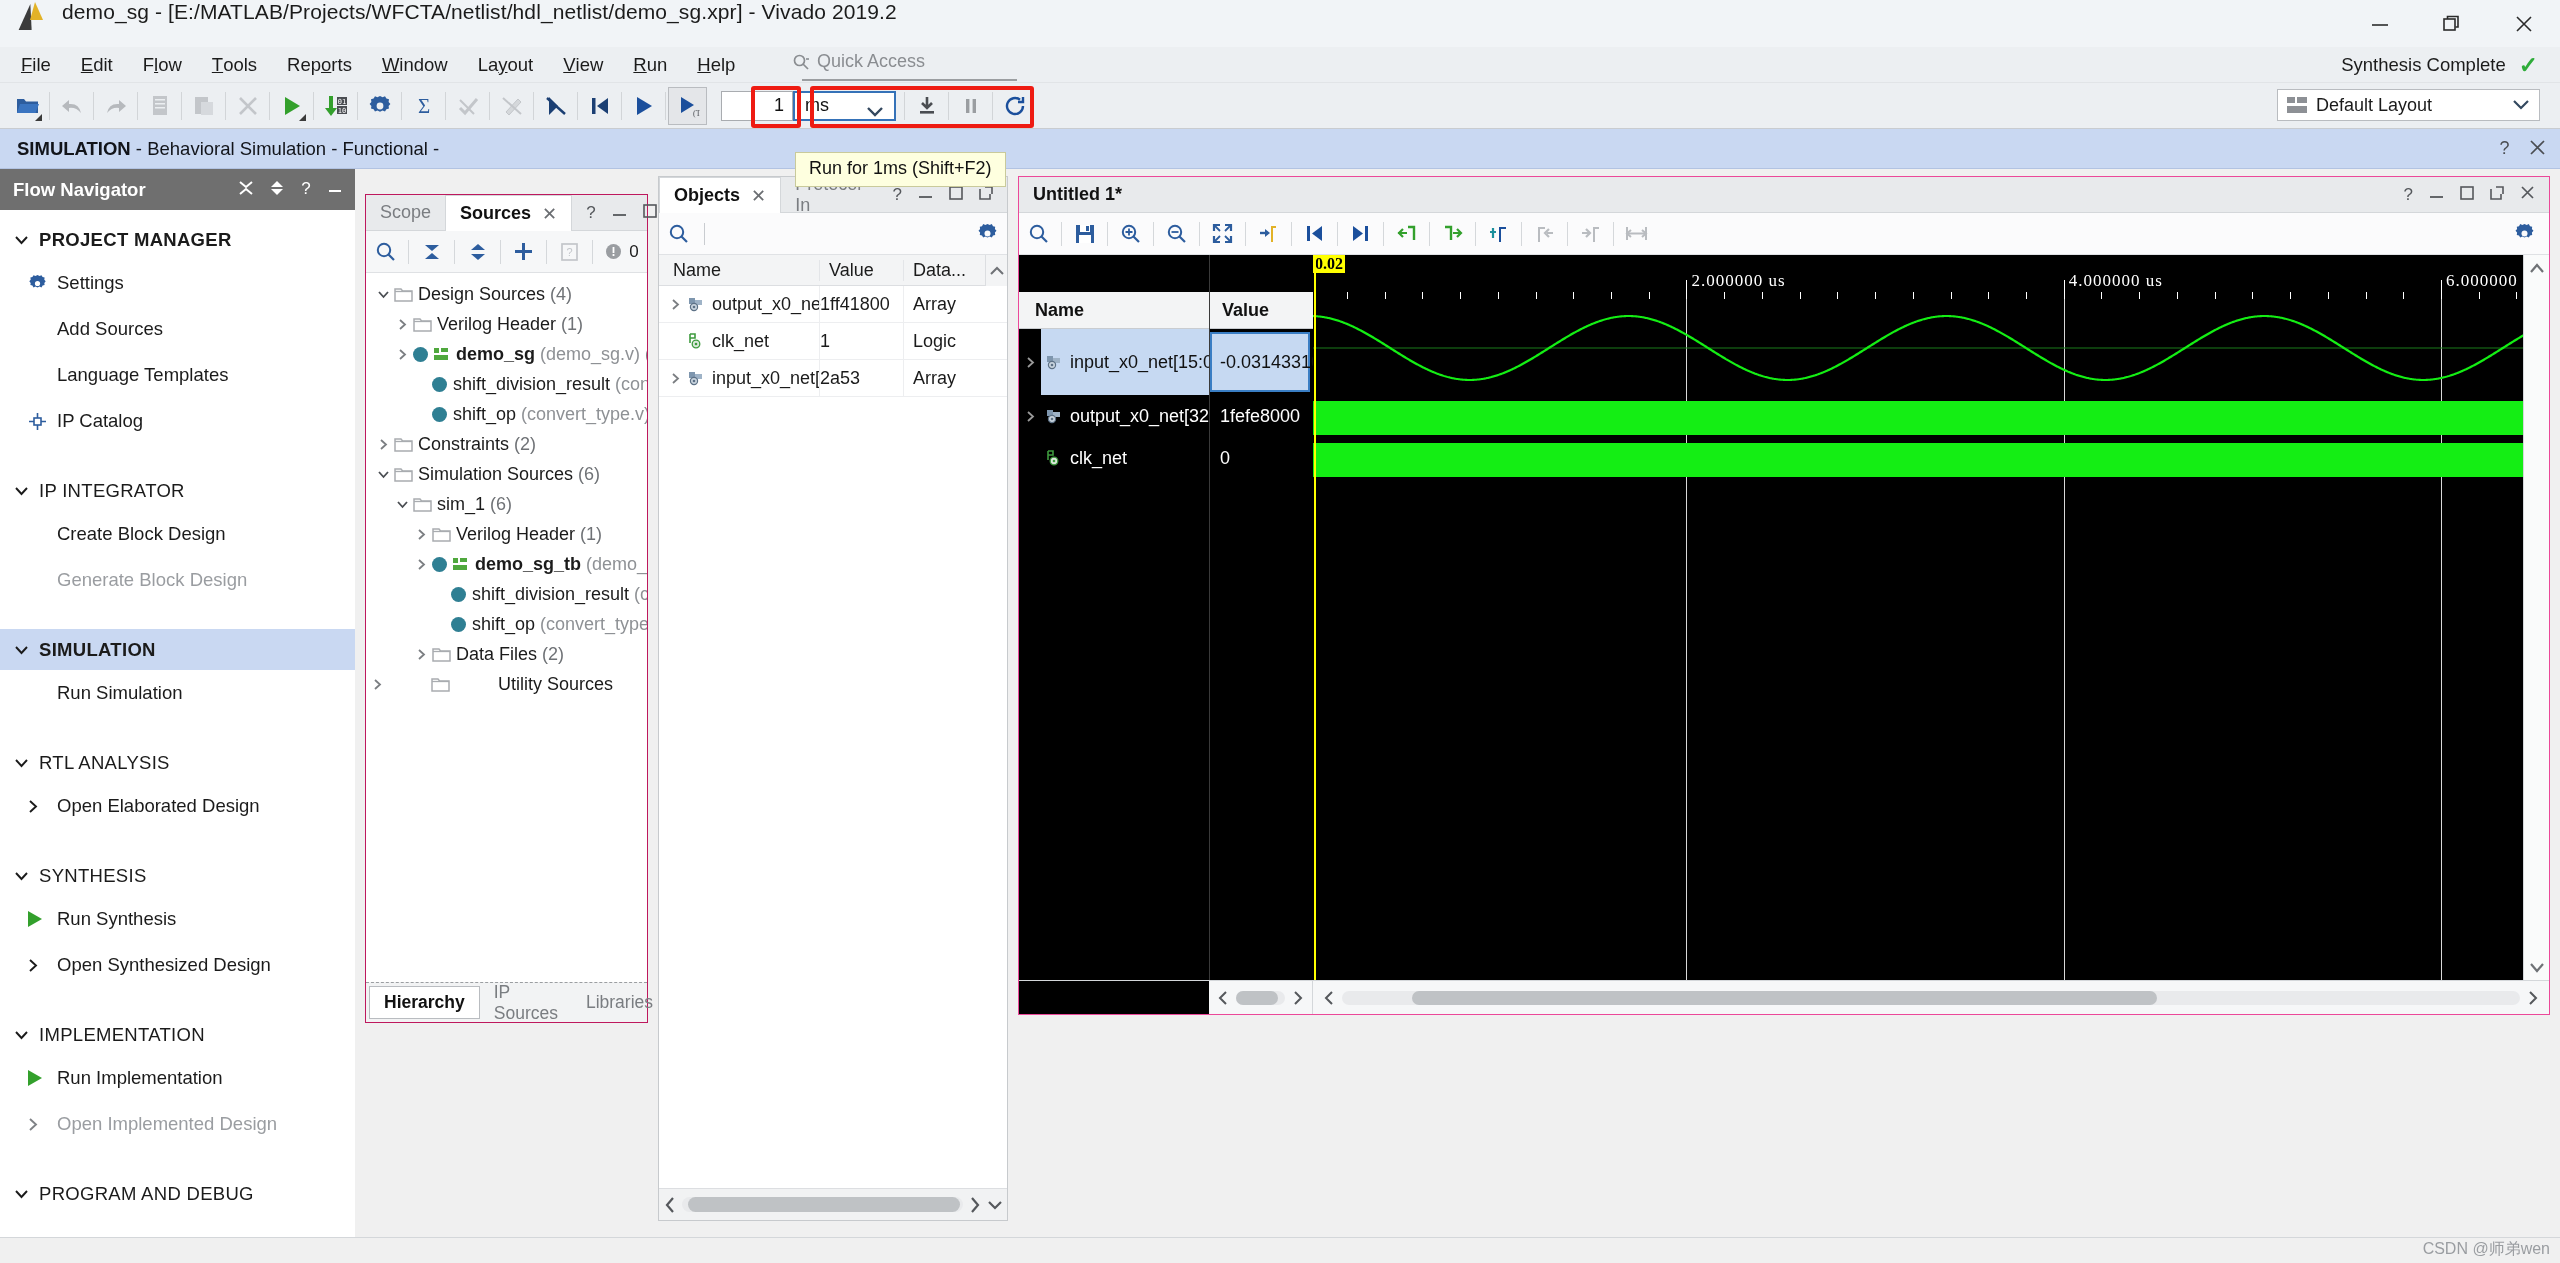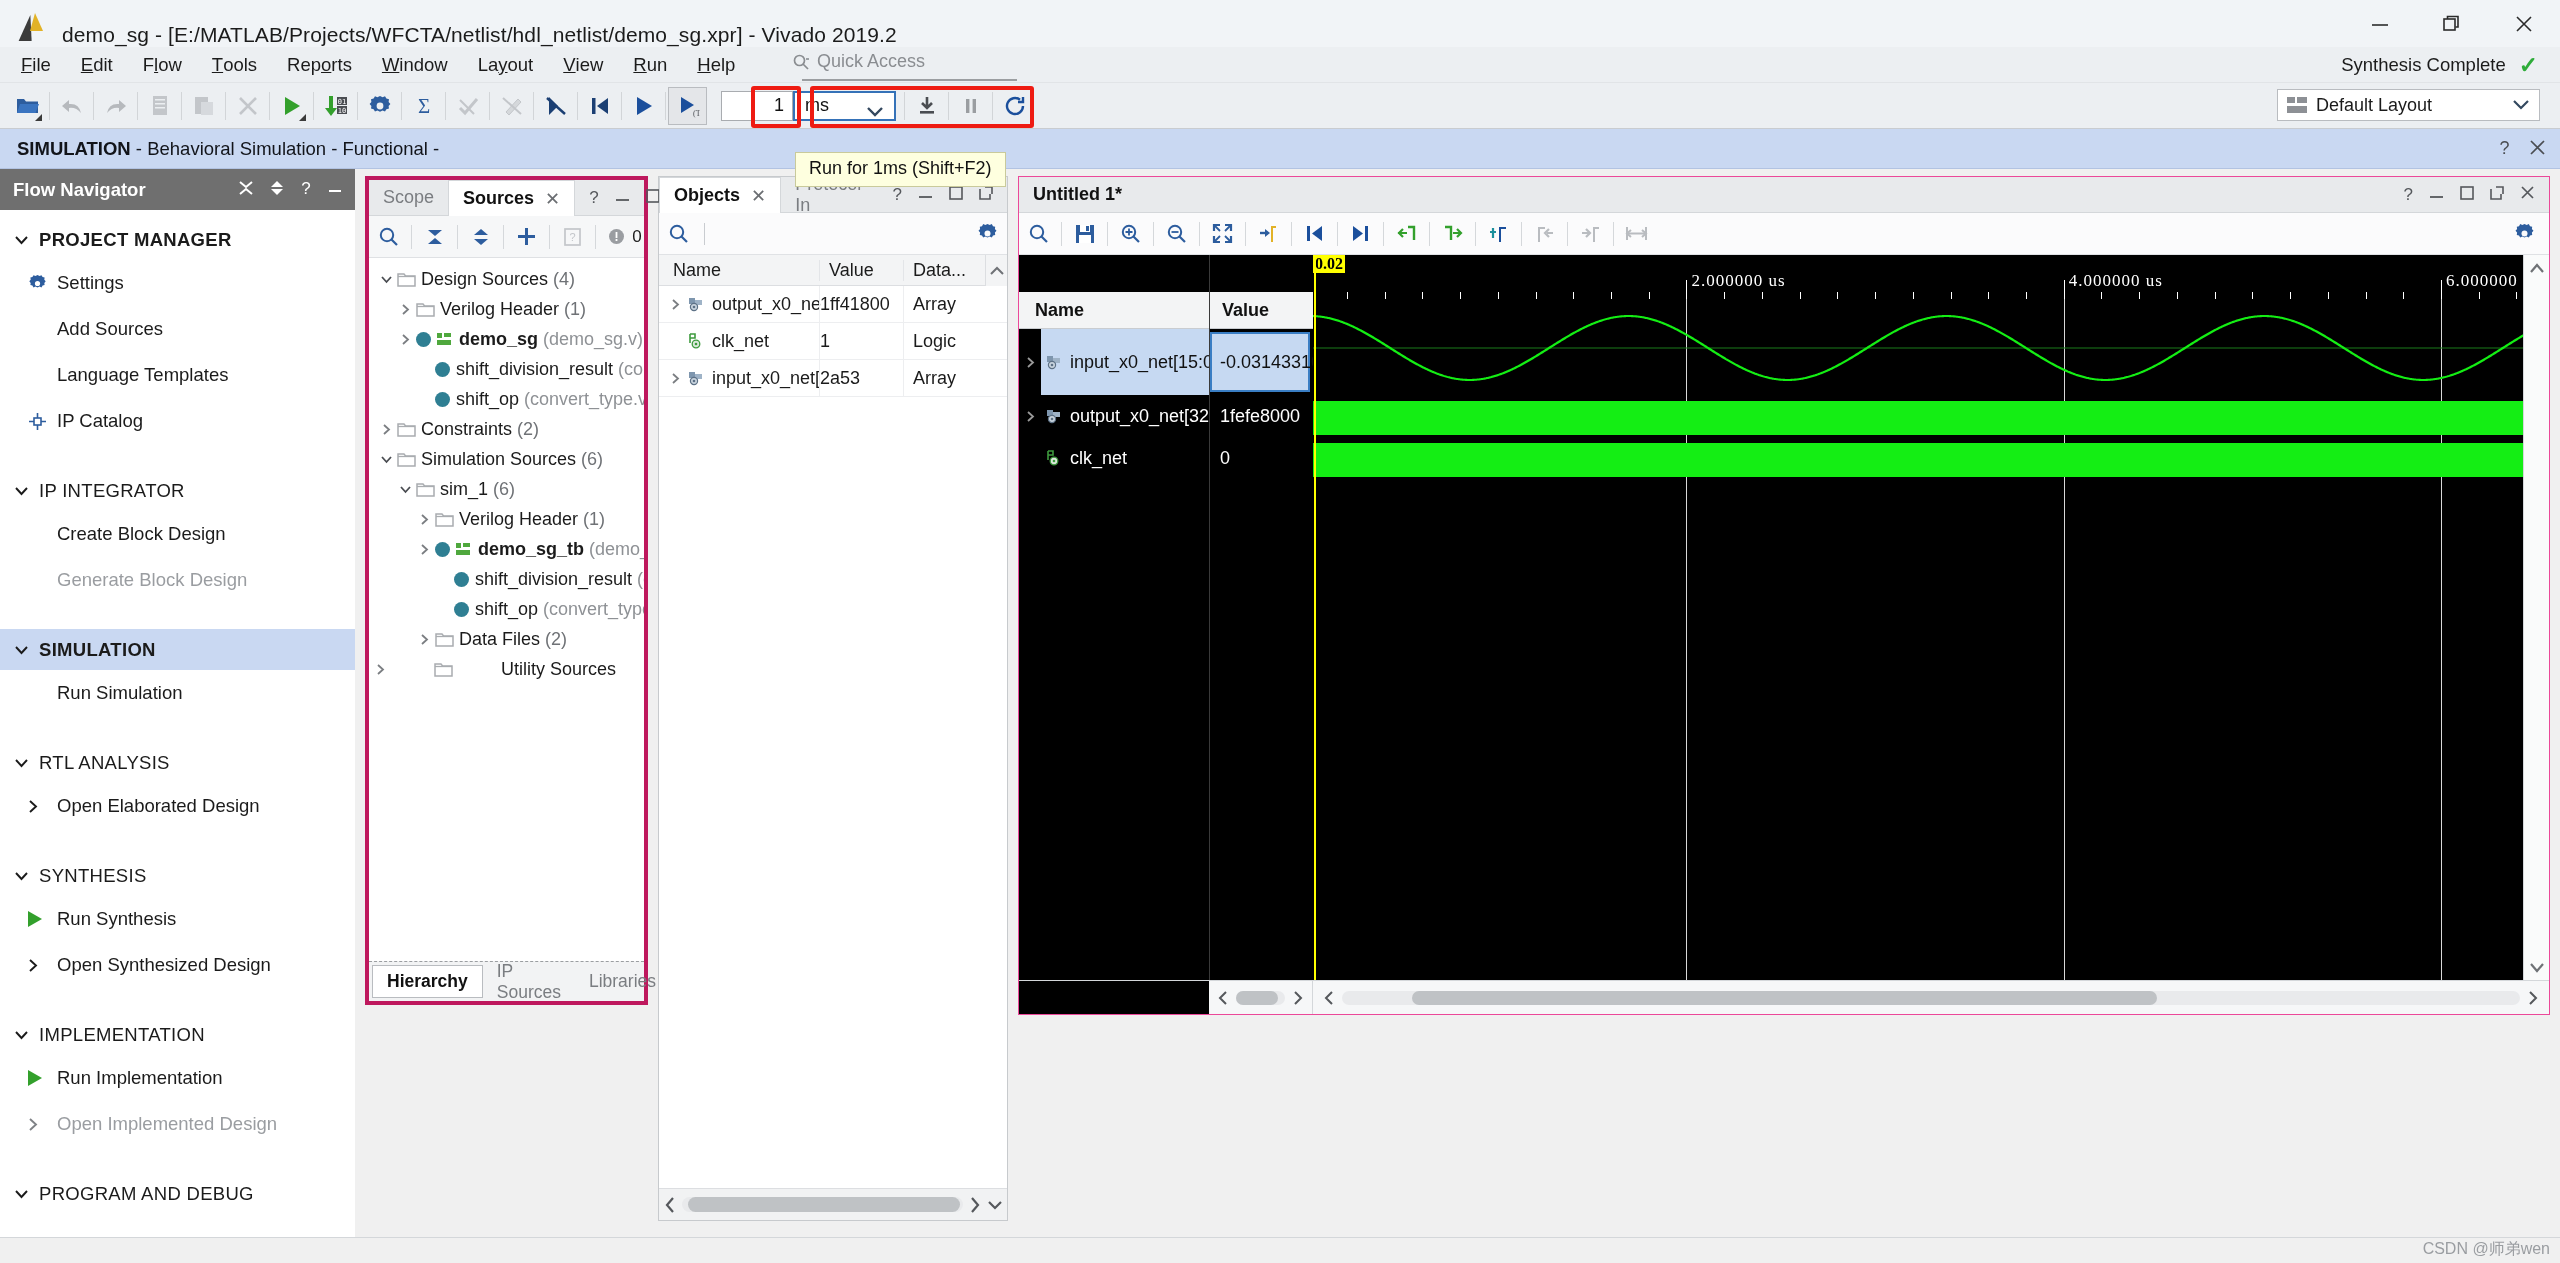--- a/index.html
+++ b/index.html
@@ -7,21 +7,21 @@
     width: 2560px; height: 1263px;
     font-family: "Liberation Sans", sans-serif;
     background: #f0f0f0;
     overflow: hidden;
     -webkit-font-smoothing: antialiased;
   }
 
   
   .titlebar {
     height: 47px; background: #f1f4f7;
-    display: flex; align-items: flex-end;
+    display: flex; align-items: flex-start;
     position: relative;
   }
   .titlebar-icon { width: 44px; height: 36px; margin-left: 12px; position: relative; flex: none; }
   .titlebar-icon .bladeA {
     position: absolute; left: 8px; top: 4px;
     width: 0; height: 0;
     border-left: 9px solid transparent;
     border-right: 4px solid transparent;
     border-bottom: 26px solid #3b3b3b;
     transform: skewX(-6deg);
@@ -227,23 +227,23 @@
     border-bottom: 1px solid #dfe1e4;
   }
   .pt-btn {
     width: 39px; height: 40px; display: flex;
     align-items: center; justify-content: center; flex: none;
   }
   .pt-sep { width: 1px; height: 24px; background: #d5d8db; margin: 0 3px; flex:none; }
 
   
   .sources-panel {
-    width: 283px; margin: 7px 0 0 10px;
+    width: 283px; margin: 25px 0 0 10px;
     height: 829px;
-    border: 4px solid #be185d;
+    border: 1px solid #be185d;
     display: flex; flex-direction: column;
     background: #fff;
   }
   .tree { flex: 1; overflow: hidden; padding-top: 6px; font-size: 18px; }
   .trow {
     height: 30px; display: flex; align-items: center;
     white-space: nowrap; color: #1b1b1b;
   }
   .tarrow { width: 22px; display:flex; align-items:center; justify-content:center; flex:none; }
   .tfolder { width: 24px; display:flex; align-items:center; flex:none; }

